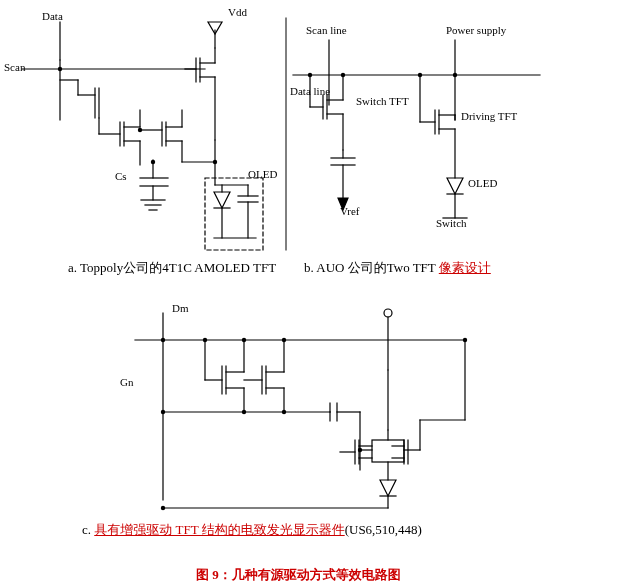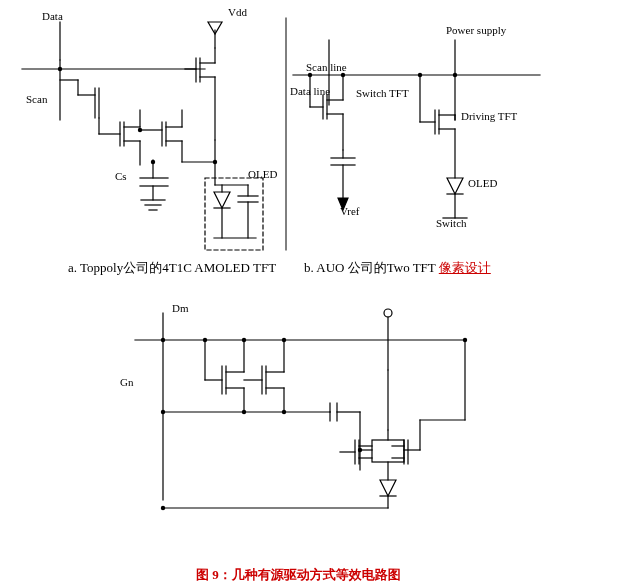--- a/index.html
+++ b/index.html
@@ -248,43 +248,47 @@
       <circle cx="163" cy="412" r="2.2" fill="#000000" stroke="none"></circle>
       <circle cx="244" cy="412" r="2.2" fill="#000000" stroke="none"></circle>
       <circle cx="284" cy="412" r="2.2" fill="#000000" stroke="none"></circle>
       <circle cx="360" cy="450" r="2.2" fill="#000000" stroke="none"></circle>
       <circle cx="163" cy="508" r="2.2" fill="#000000" stroke="none"></circle>
     </g>
   </svg>
 
   <div class="lbl" style="left:42px; top:10px;">Data</div>
   <div class="lbl" style="left:228px; top:6px;">Vdd</div>
-  <div class="lbl" style="left:26px; top:61px;margin-top:32px;">Scan</div>
+  <div class="lbl" style="left:4px; top:61px;">Scan</div>
   <div class="lbl" style="left:115px; top:170px;">Cs</div>
   <div class="lbl" style="left:248px; top:168px;">OLED</div>
 
-  <div class="lbl" style="left:306px; top:24px;margin-top:37px;">Scan line</div>
+  <div class="lbl" style="left:306px; top:24px;">Scan line</div>
   <div class="lbl" style="left:446px; top:24px;">Power supply</div>
   <div class="lbl" style="left:290px; top:85px;text-align:center;">Data line</div>
-  <div class="lbl" style="left:356px; top:87px;text-align:center;">Switch TFT</div>
+  <div class="lbl" style="left:356px; top:95px;text-align:center;">Switch TFT</div>
   <div class="lbl" style="left:461px; top:110px;">Driving TFT</div>
   <div class="lbl" style="left:340px; top:205px;">Vref</div>
   <div class="lbl" style="left:468px; top:177px;">OLED</div>
   <div class="lbl" style="left:436px; top:217px;">Switch</div>
 
   <div class="lbl" style="left:172px; top:302px;font-family:Liberation Serif, serif;">Dm</div>
   <div class="lbl" style="left:120px; top:332px;margin-top:44px;">Gn</div>
 
   <div class="cap" style="left:68px; top:259px;">
     <span>a.</span>
     <span>Toppoly公司的4T1C AMOLED TFT</span>
   </div>
 
   <div class="cap" style="left:304px; top:259px;">
     <span>b.</span>
     <span>AUO 公司的Two TFT</span>
     <span class="cap-red">像素设计</span>
   </div>
 
+  <div class="cap" style="left:82px; top:521px;">
+    <span>c.</span>
+    <span class="cap-red">具有增强驱动 TFT 结构的电致发光显示器件</span><span>(US6,510,448)</span>
+  </div>
 
   <div class="title" style="left:196px; top:566px;">图 9：几种有源驱动方式等效电路图</div>
 
 </div>
 
 </body></html>

